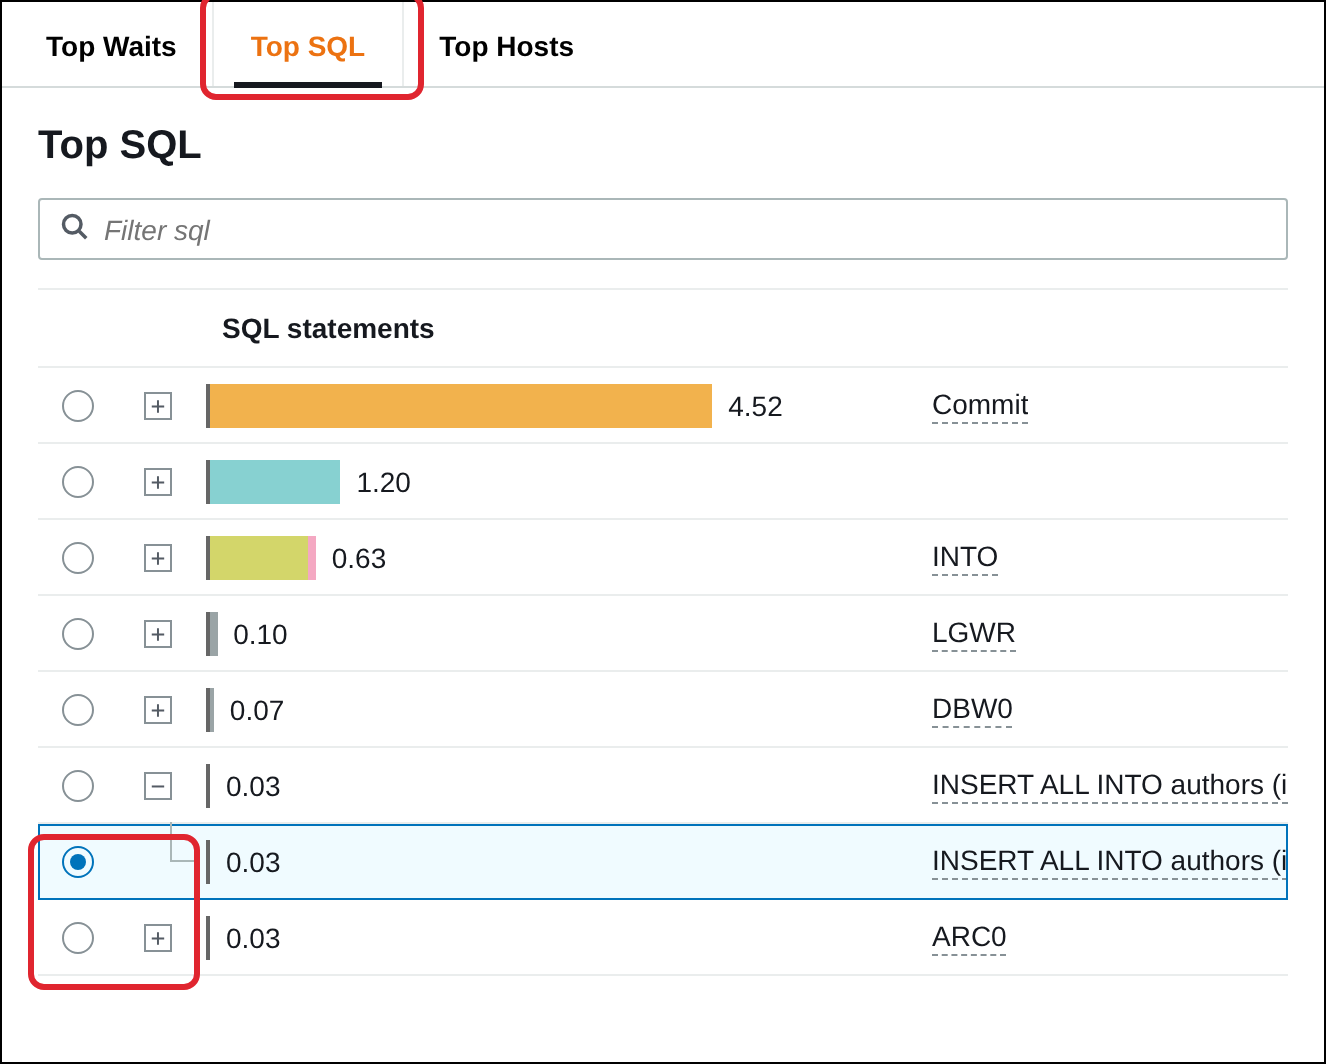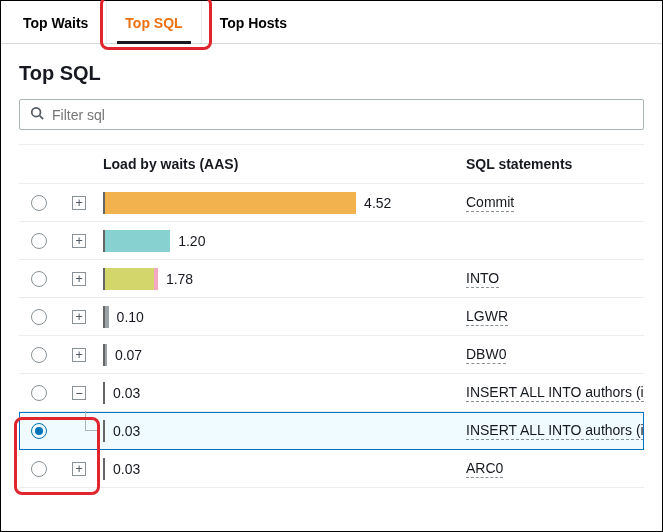--- a/index.html
+++ b/index.html
@@ -51,21 +51,21 @@
     display: flex;
     align-items: center;
     border: 1px solid #aab7b8;
     border-radius: 2px;
     padding: 6px 10px;
     margin-bottom: 14px;
   }
   .search svg { flex: 0 0 auto; margin-right: 8px; }
   .search input {
     border: none; outline: none; flex: 1;
-    color: #879196; font-size: 14px;
+    font-style: italic; color: #879196; font-size: 14px;
     background: transparent;
   }
   .table { width: 100%; }
   .thead {
     display: flex;
     border-top: 1px solid #eaeded;
     border-bottom: 1px solid #eaeded;
     font-weight: 700;
     color: #16191f;
     height: 40px;
@@ -157,21 +157,20 @@
           <line x1="11" y1="11" x2="15" y2="15"></line>
       </svg>
     </span>
     <input type="text" placeholder="Filter sql" style="">
   </div>
 
   <div class="table">
     <div class="thead">
       <div class="col-radio"></div>
       <div class="col-exp"></div>
-      <div class="col-load">Load by waits (AAS)</div>
       <div class="col-sql">SQL statements</div>
     </div>
     <div id="rows">
         <div class="row">
           <div class="col-radio">
             <div class="radio"></div>
           </div>
           <div class="col-exp">
             <div class="expander">+</div>
           </div>
@@ -209,21 +208,21 @@
           </div>
           <div class="col-exp">
             <div class="expander">+</div>
           </div>
           <div class="col-load">
             <div class="bar-wrap">
               <div class="bar" style="width: 54.88px;">
                 <div class="seg" style="background: rgb(211, 214, 106); width: 92%;"></div>
                 <div class="seg" style="background: rgb(244, 168, 194); width: 8%;"></div>
               </div>
-              <span class="val">1.78</span>
+              <span class="val">0.63</span>
             </div>
           </div>
           <div class="col-sql">
             <span class="sql-link">INTO</span>
           </div>
         </div>
         <div class="row">
           <div class="col-radio">
             <div class="radio"></div>
           </div>

